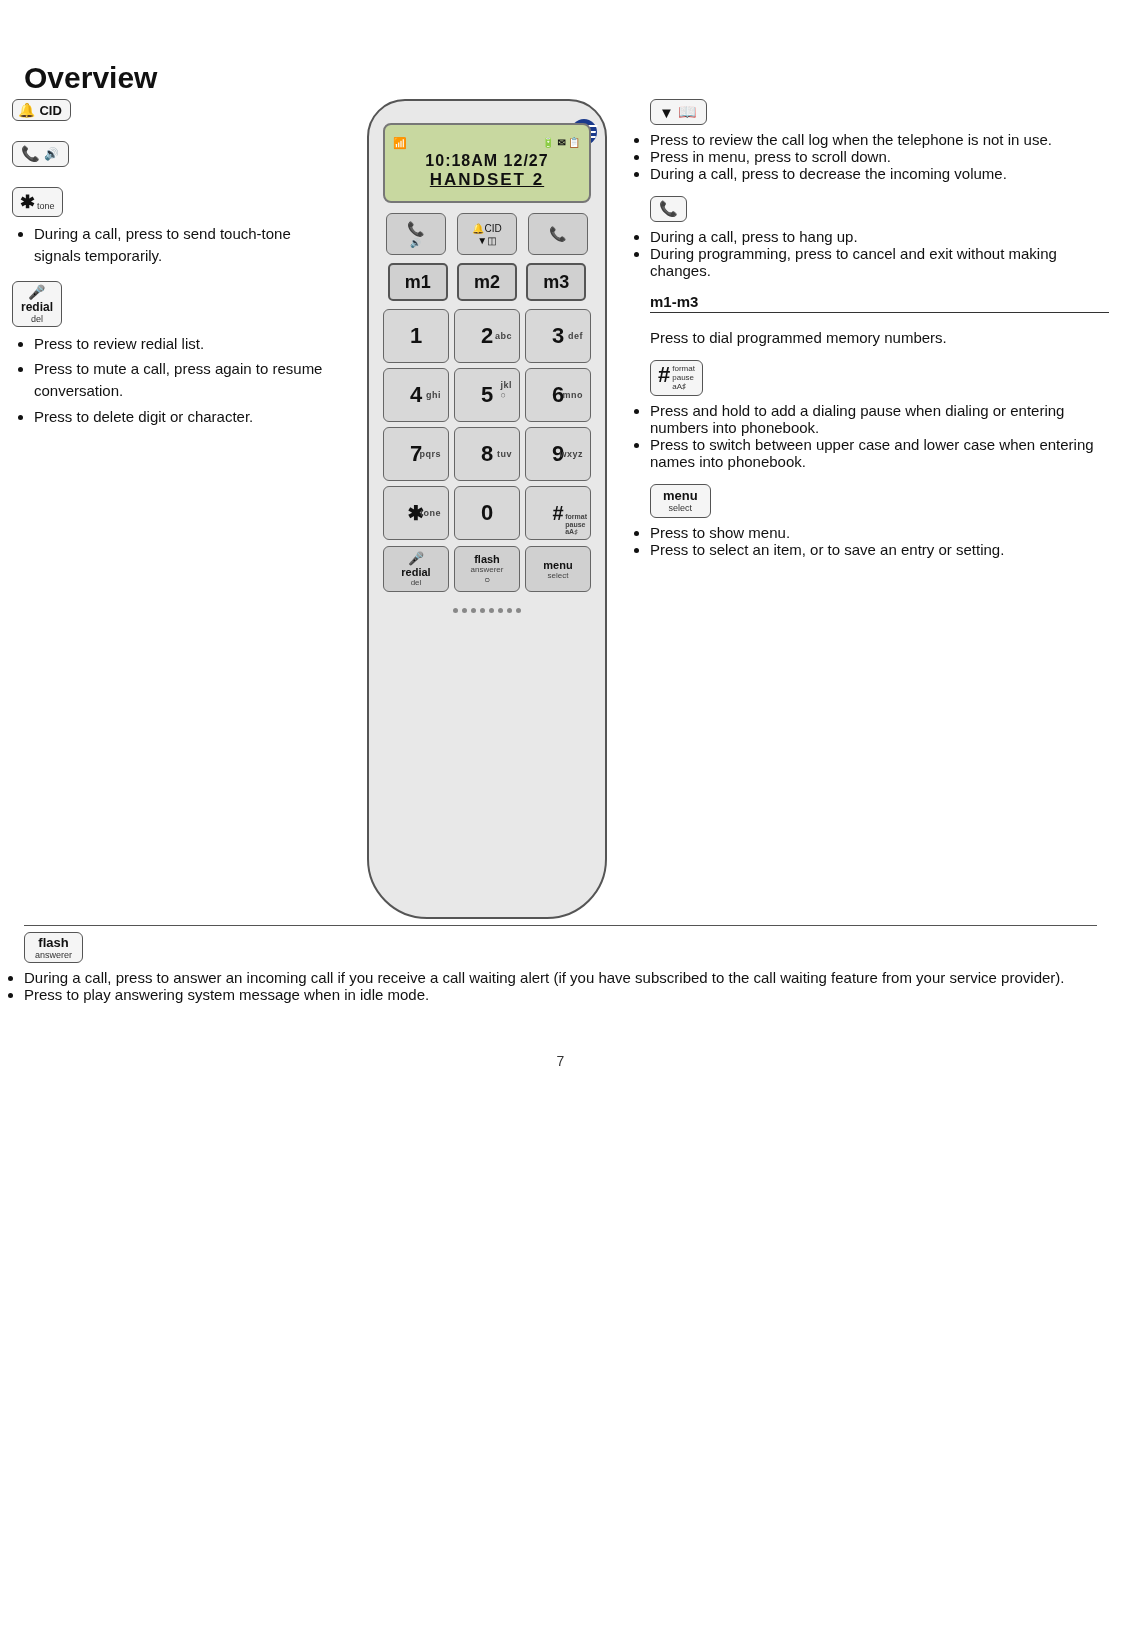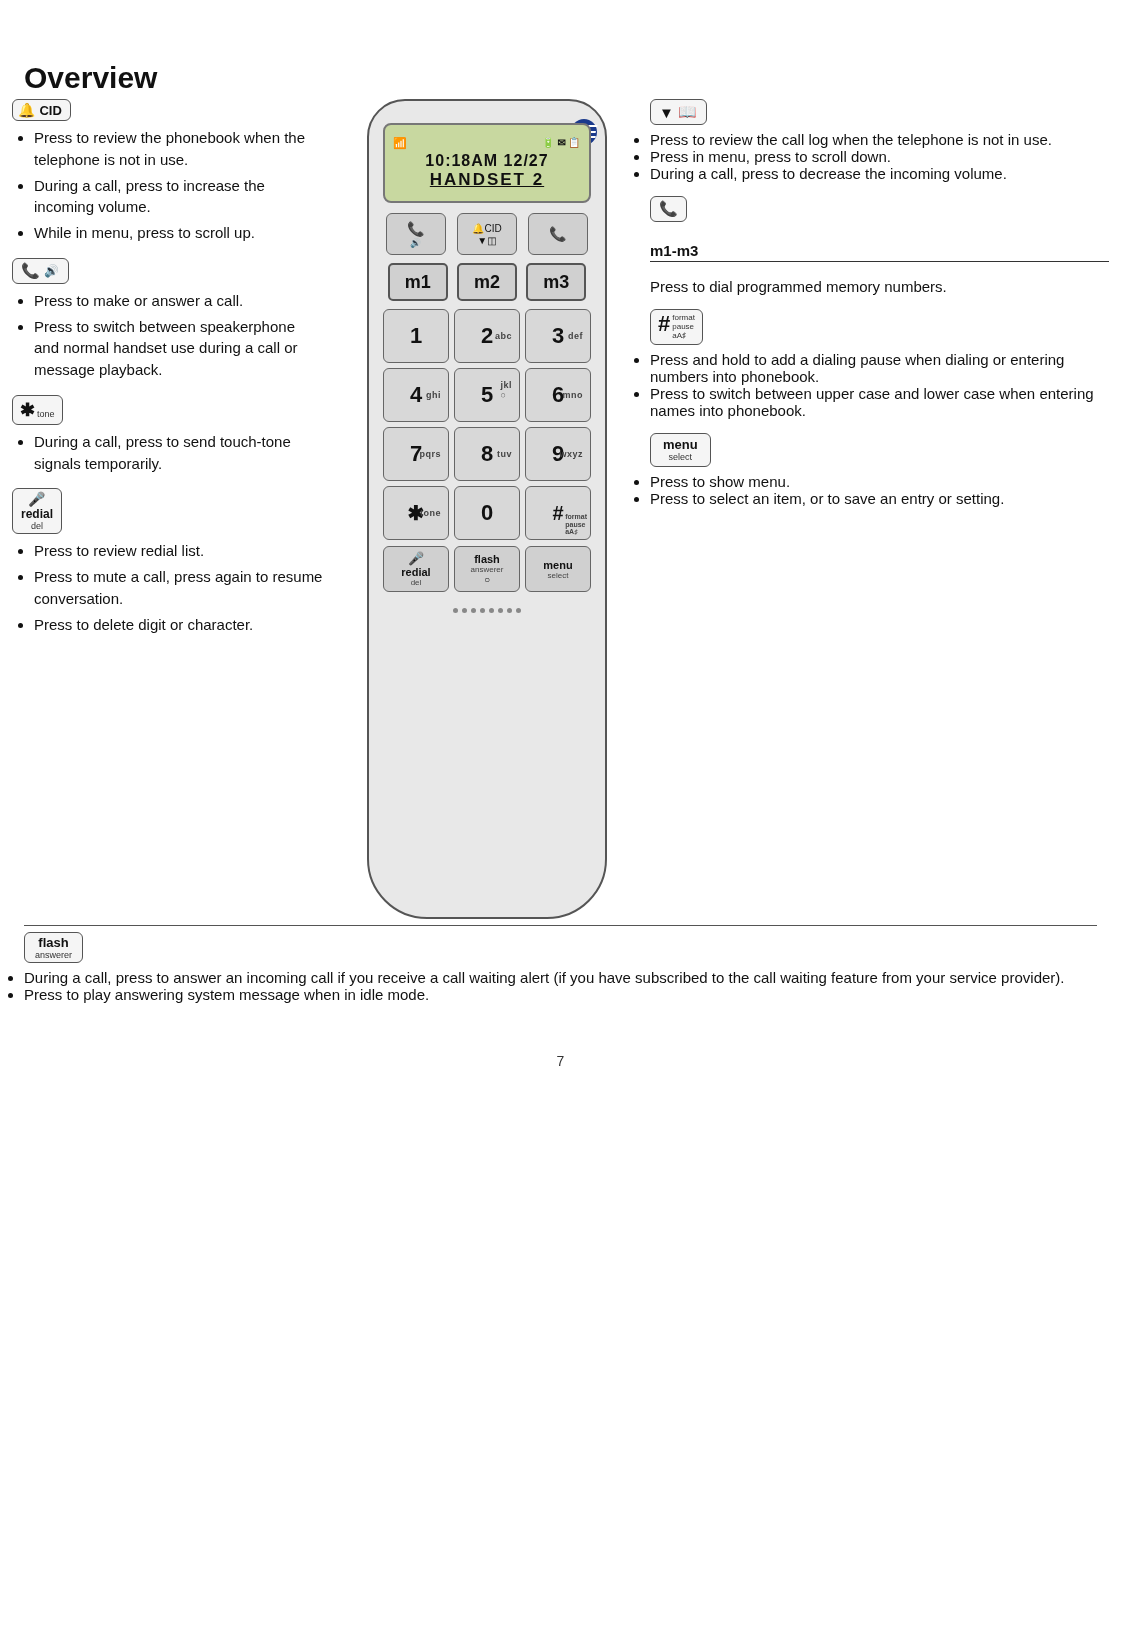--- a/index.html
+++ b/index.html
@@ -433,36 +433,27 @@
 
 <div class="main-layout">
 
   <div class="left-col">
 
     <div class="section">
       <div class="badge">
         <span class="badge-icon">🔔</span>
         <span>CID</span>
       </div>
-      <ul>
-        <li>Press to review the phonebook when the telephone is not in use.</li>
-        <li>During a call, press to increase the incoming volume.</li>
-        <li>While in menu, press to scroll up.</li>
-      </ul>
     </div>
 
     <div class="section">
       <div class="two-icon-badge">
         <span>📞</span>
         <span style="font-size:12px;">🔊</span>
       </div>
-      <ul>
-        <li>Press to make or answer a call.</li>
-        <li>Press to switch between speakerphone and normal handset use during a call or message playback.</li>
-      </ul>
     </div>
 
     <div class="section">
       <div class="star-tone-badge">
         <span>✱</span>
         <span class="tone-text">tone</span>
       </div>
       <ul>
         <li>During a call, press to send touch-tone signals temporarily.</li>
       </ul>
@@ -586,20 +577,24 @@
         <li>Press to review the call log when the telephone is not in use.</li>
         <li>Press in menu, press to scroll down.</li>
         <li>During a call, press to decrease the incoming volume.</li>
       </ul>
     </div>
 
     <div class="right-section">
       <div class="two-icon-badge">
         <span>📞</span>
       </div>
+      <ul>
+        <li>During a call, press to hang up.</li>
+        <li>During programming, press to cancel and exit without making changes.</li>
+      </ul>
     </div>
 
     <div class="right-section">
       <div class="m1m3-header">m1-m3</div>
       <p>Press to dial programmed memory numbers.</p>
     </div>
 
     <div class="right-section">
       <div class="hash-badge">
         <span>#</span>

